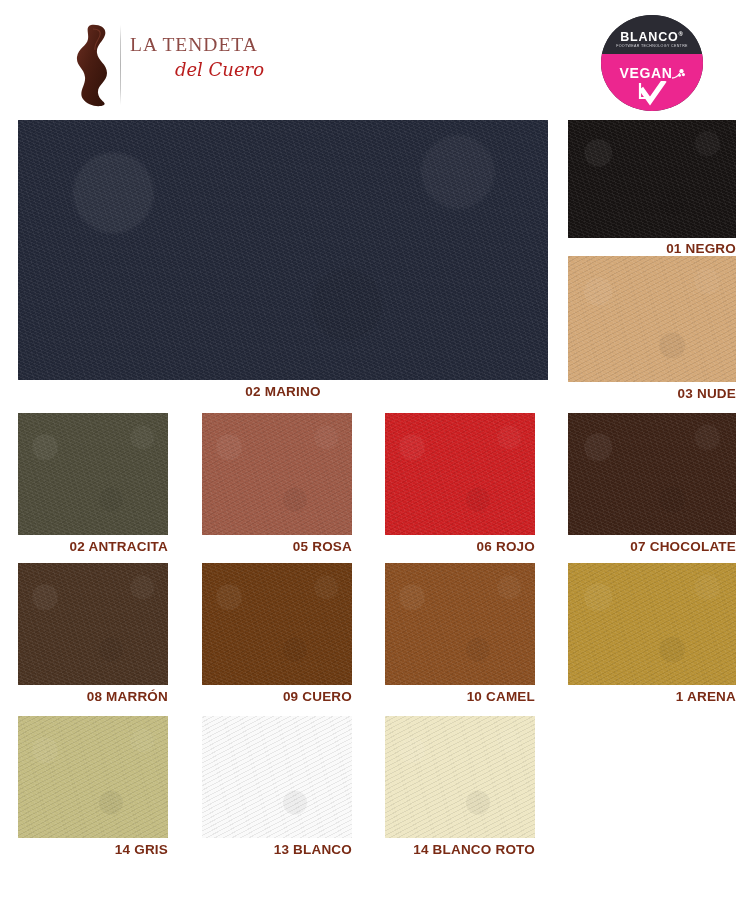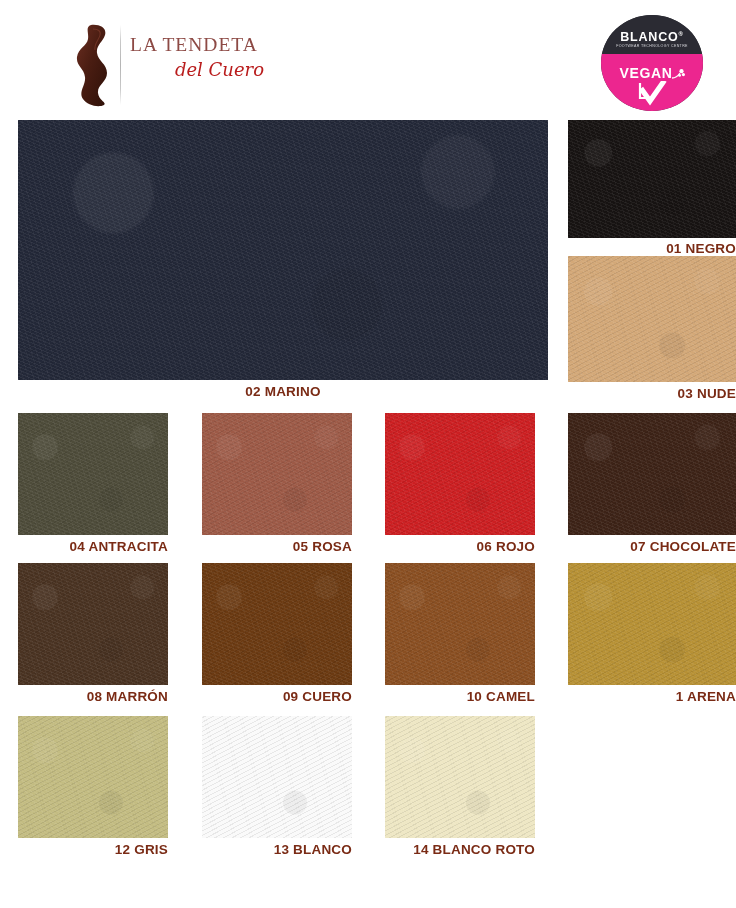--- a/index.html
+++ b/index.html
@@ -186,21 +186,21 @@
       <div class="grain"></div>
     </div>
     <div class="caption" style="left: 568px; top: 241px; width: 168px;">01 NEGRO</div>
     <div class="swatch" style="left: 568px; top: 256px; width: 168px; height: 126px; background: rgb(211, 168, 120);">
       <div class="grain"></div>
     </div>
     <div class="caption" style="left: 568px; top: 386px; width: 168px;">03 NUDE</div>
     <div class="swatch" style="left: 18px; top: 413px; width: 150px; height: 122px; background: rgb(78, 76, 58);">
       <div class="grain"></div>
     </div>
-    <div class="caption" style="left: 18px; top: 539px; width: 150px;">04 ANTRACITA</div>
+    <div class="caption" style="left: 18px; top: 539px; width: 150px;">02 ANTRACITA</div>
     <div class="swatch" style="left: 202px; top: 413px; width: 150px; height: 122px; background: rgb(157, 90, 71);">
       <div class="grain"></div>
     </div>
     <div class="caption" style="left: 202px; top: 539px; width: 150px;">05 ROSA</div>
     <div class="swatch" style="left: 385px; top: 413px; width: 150px; height: 122px; background: rgb(204, 31, 34);">
       <div class="grain"></div>
     </div>
     <div class="caption" style="left: 385px; top: 539px; width: 150px;">06 ROJO</div>
     <div class="swatch" style="left: 568px; top: 413px; width: 168px; height: 122px; background: rgb(61, 35, 23);">
       <div class="grain"></div>
@@ -218,21 +218,21 @@
       <div class="grain"></div>
     </div>
     <div class="caption" style="left: 385px; top: 689px; width: 150px;">10 CAMEL</div>
     <div class="swatch" style="left: 568px; top: 563px; width: 168px; height: 122px; background: rgb(183, 145, 53);">
       <div class="grain"></div>
     </div>
     <div class="caption" style="left: 568px; top: 689px; width: 168px;">1 ARENA</div>
     <div class="swatch" style="left: 18px; top: 716px; width: 150px; height: 122px; background: rgb(195, 188, 130);">
       <div class="grain"></div>
     </div>
-    <div class="caption" style="left: 18px; top: 842px; width: 150px;">12 GRIS</div>
+    <div class="caption" style="left: 18px; top: 842px; width: 150px;">14 GRIS</div>
     <div class="swatch" style="left: 202px; top: 716px; width: 150px; height: 122px; background: rgb(250, 250, 250);">
       <div class="grain"></div>
     </div>
     <div class="caption" style="left: 202px; top: 842px; width: 150px;">13 BLANCO</div>
     <div class="swatch" style="left: 385px; top: 716px; width: 150px; height: 122px; background: rgb(238, 231, 196);">
       <div class="grain"></div>
     </div>
     <div class="caption" style="left: 385px; top: 842px; width: 150px;">14 BLANCO ROTO</div>
   </div>
 

